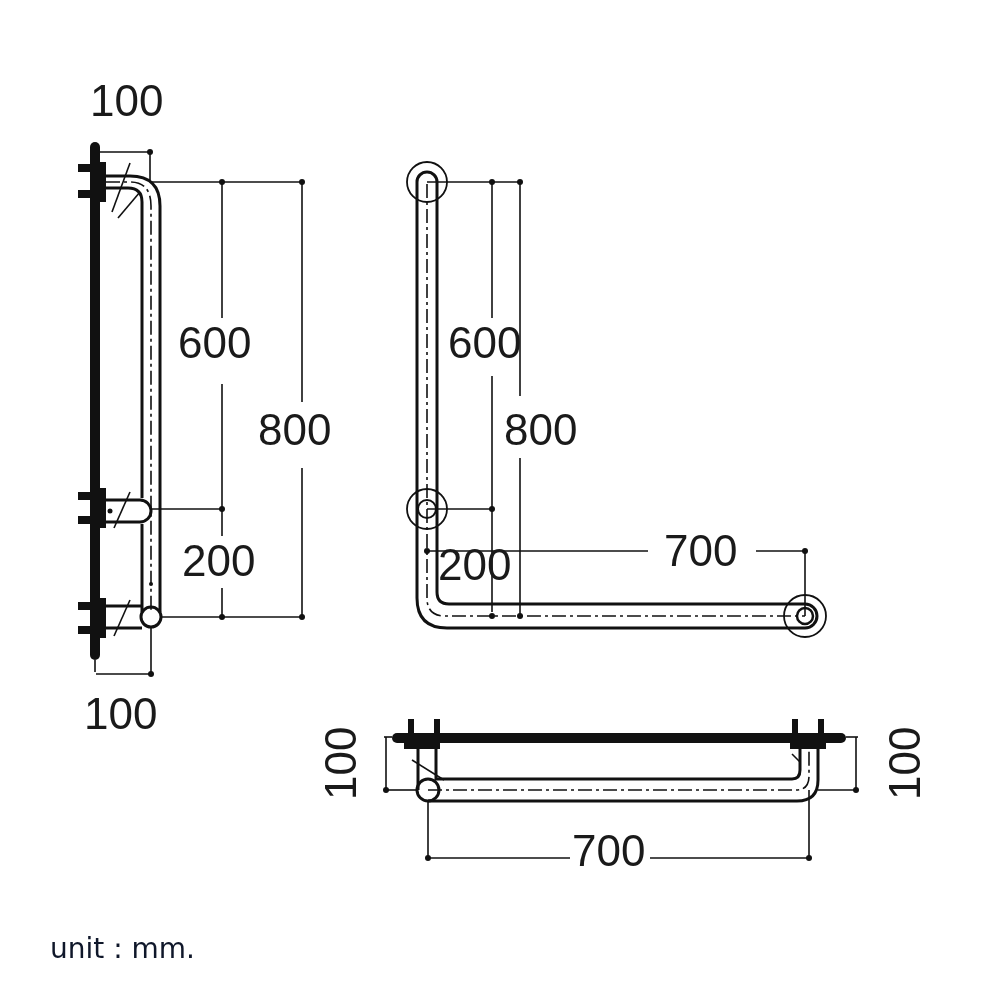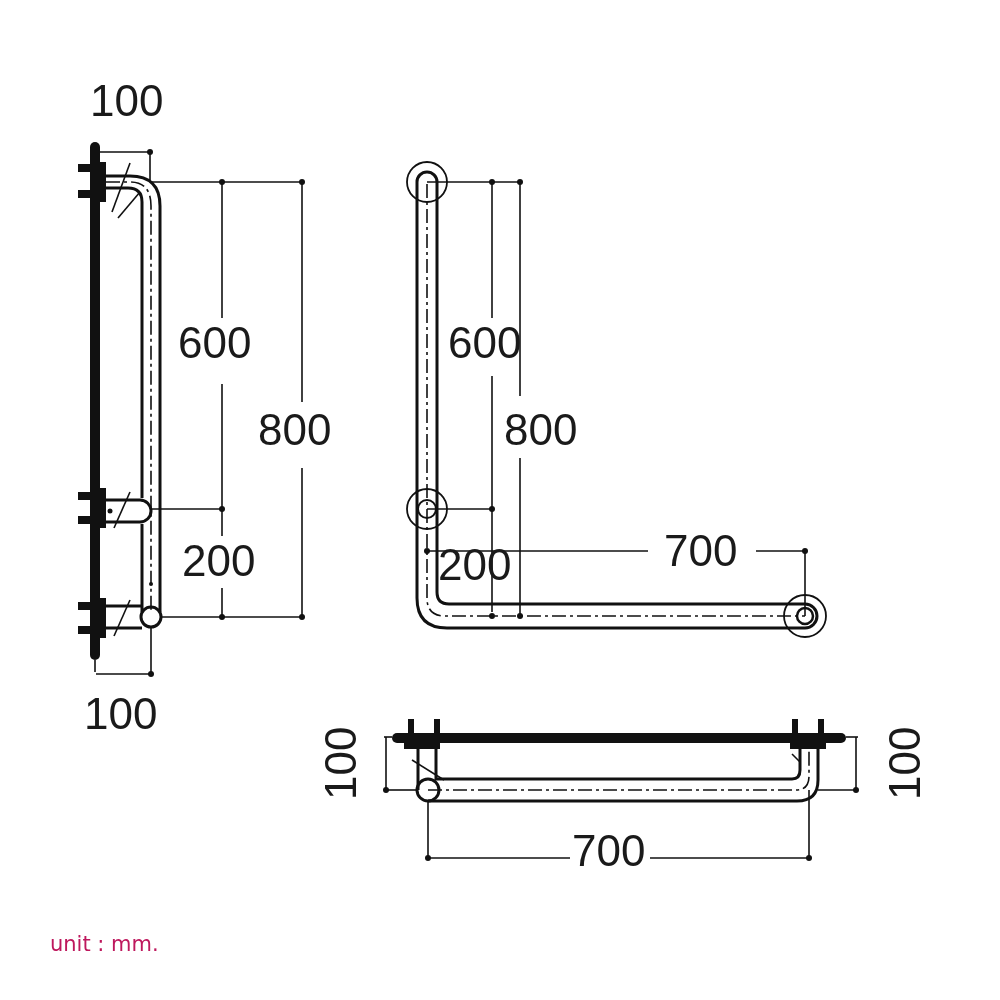--- a/index.html
+++ b/index.html
@@ -1,19 +1,19 @@
 <!DOCTYPE html>
 <html><head>
   <meta charset="utf-8">
   <style>
     html, body { margin: 0; padding: 0; background: #ffffff; }
     body { width: 1000px; height: 1000px; position: relative; overflow: hidden; font-family: "Liberation Sans", sans-serif; }
     svg { position: absolute; left: 0; top: 0; }
     .dim { font-family: "Liberation Sans", sans-serif; font-size: 44px; fill: #1a1a1a; }
-    .unit { position: absolute; left: 50px; top: 932px; font-family: "DejaVu Sans", sans-serif; font-size: 21px; color: #be185d; }
+    .unit { position: absolute; left: 50px; top: 932px; font-family: "DejaVu Sans", sans-serif; font-size: 28px; color: #0f172a; }
     .thick { stroke: #111; fill: none; }
     .center { stroke: #111; fill: none; stroke-width: 1.6; stroke-dasharray: 14 4 3 4; }
     .dl { stroke: #111; stroke-width: 1.6; fill: none; }
     .dot { fill: #111; }
   </style>
 </head>
 <body>
 
 <svg width="1000" height="1000" viewBox="0 0 1000 1000" xmlns="http://www.w3.org/2000/svg">
 

